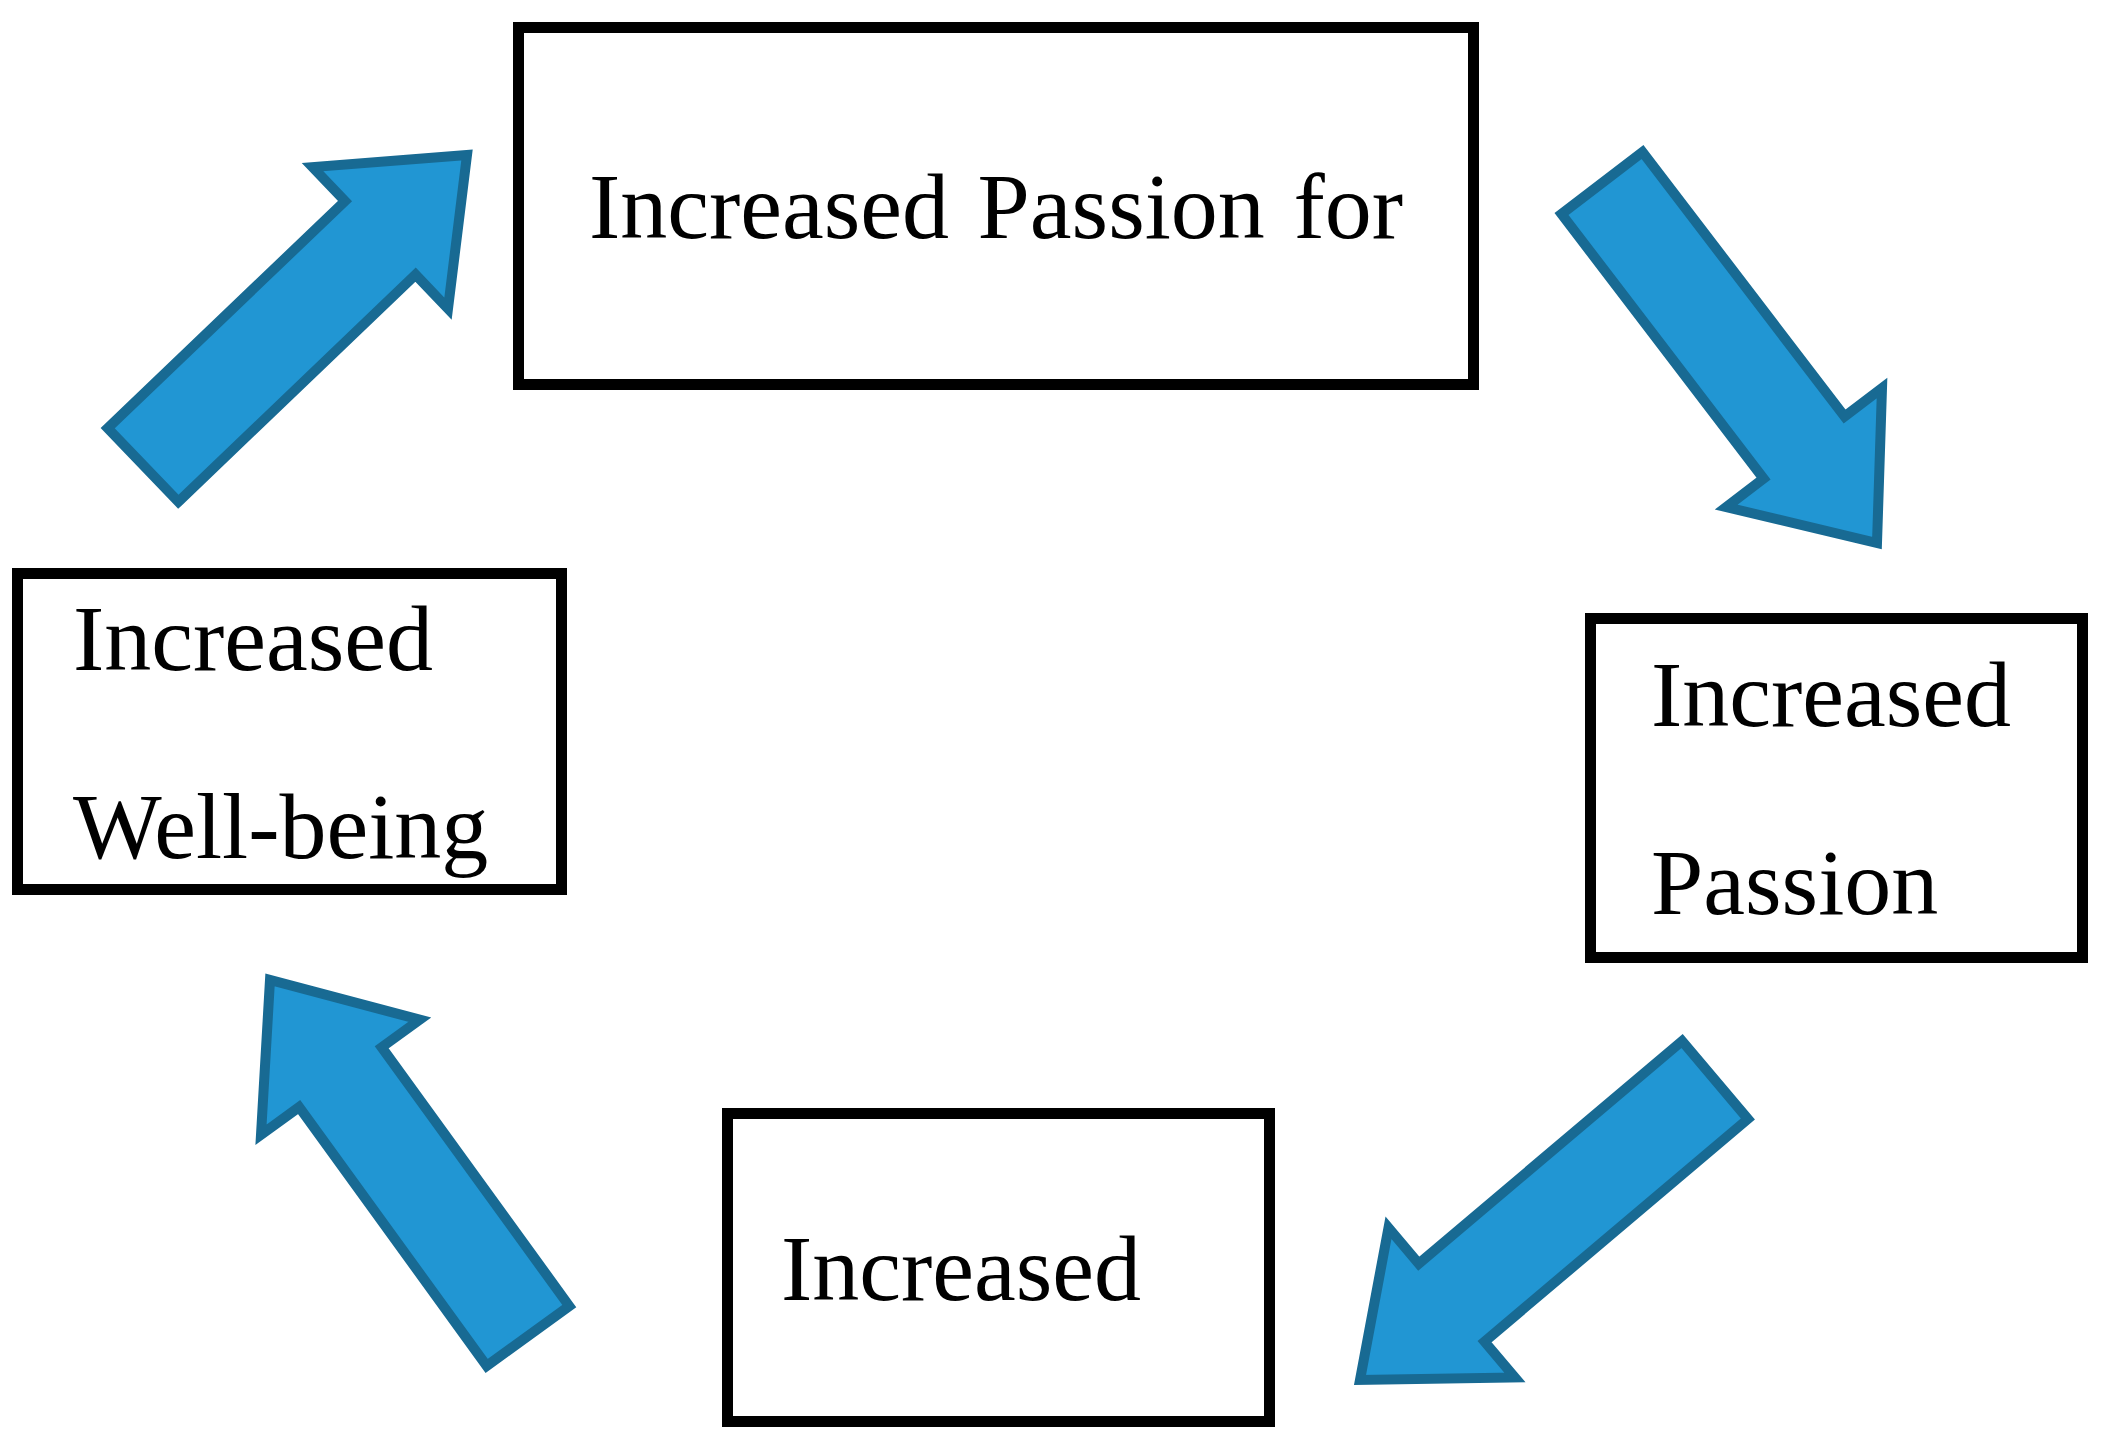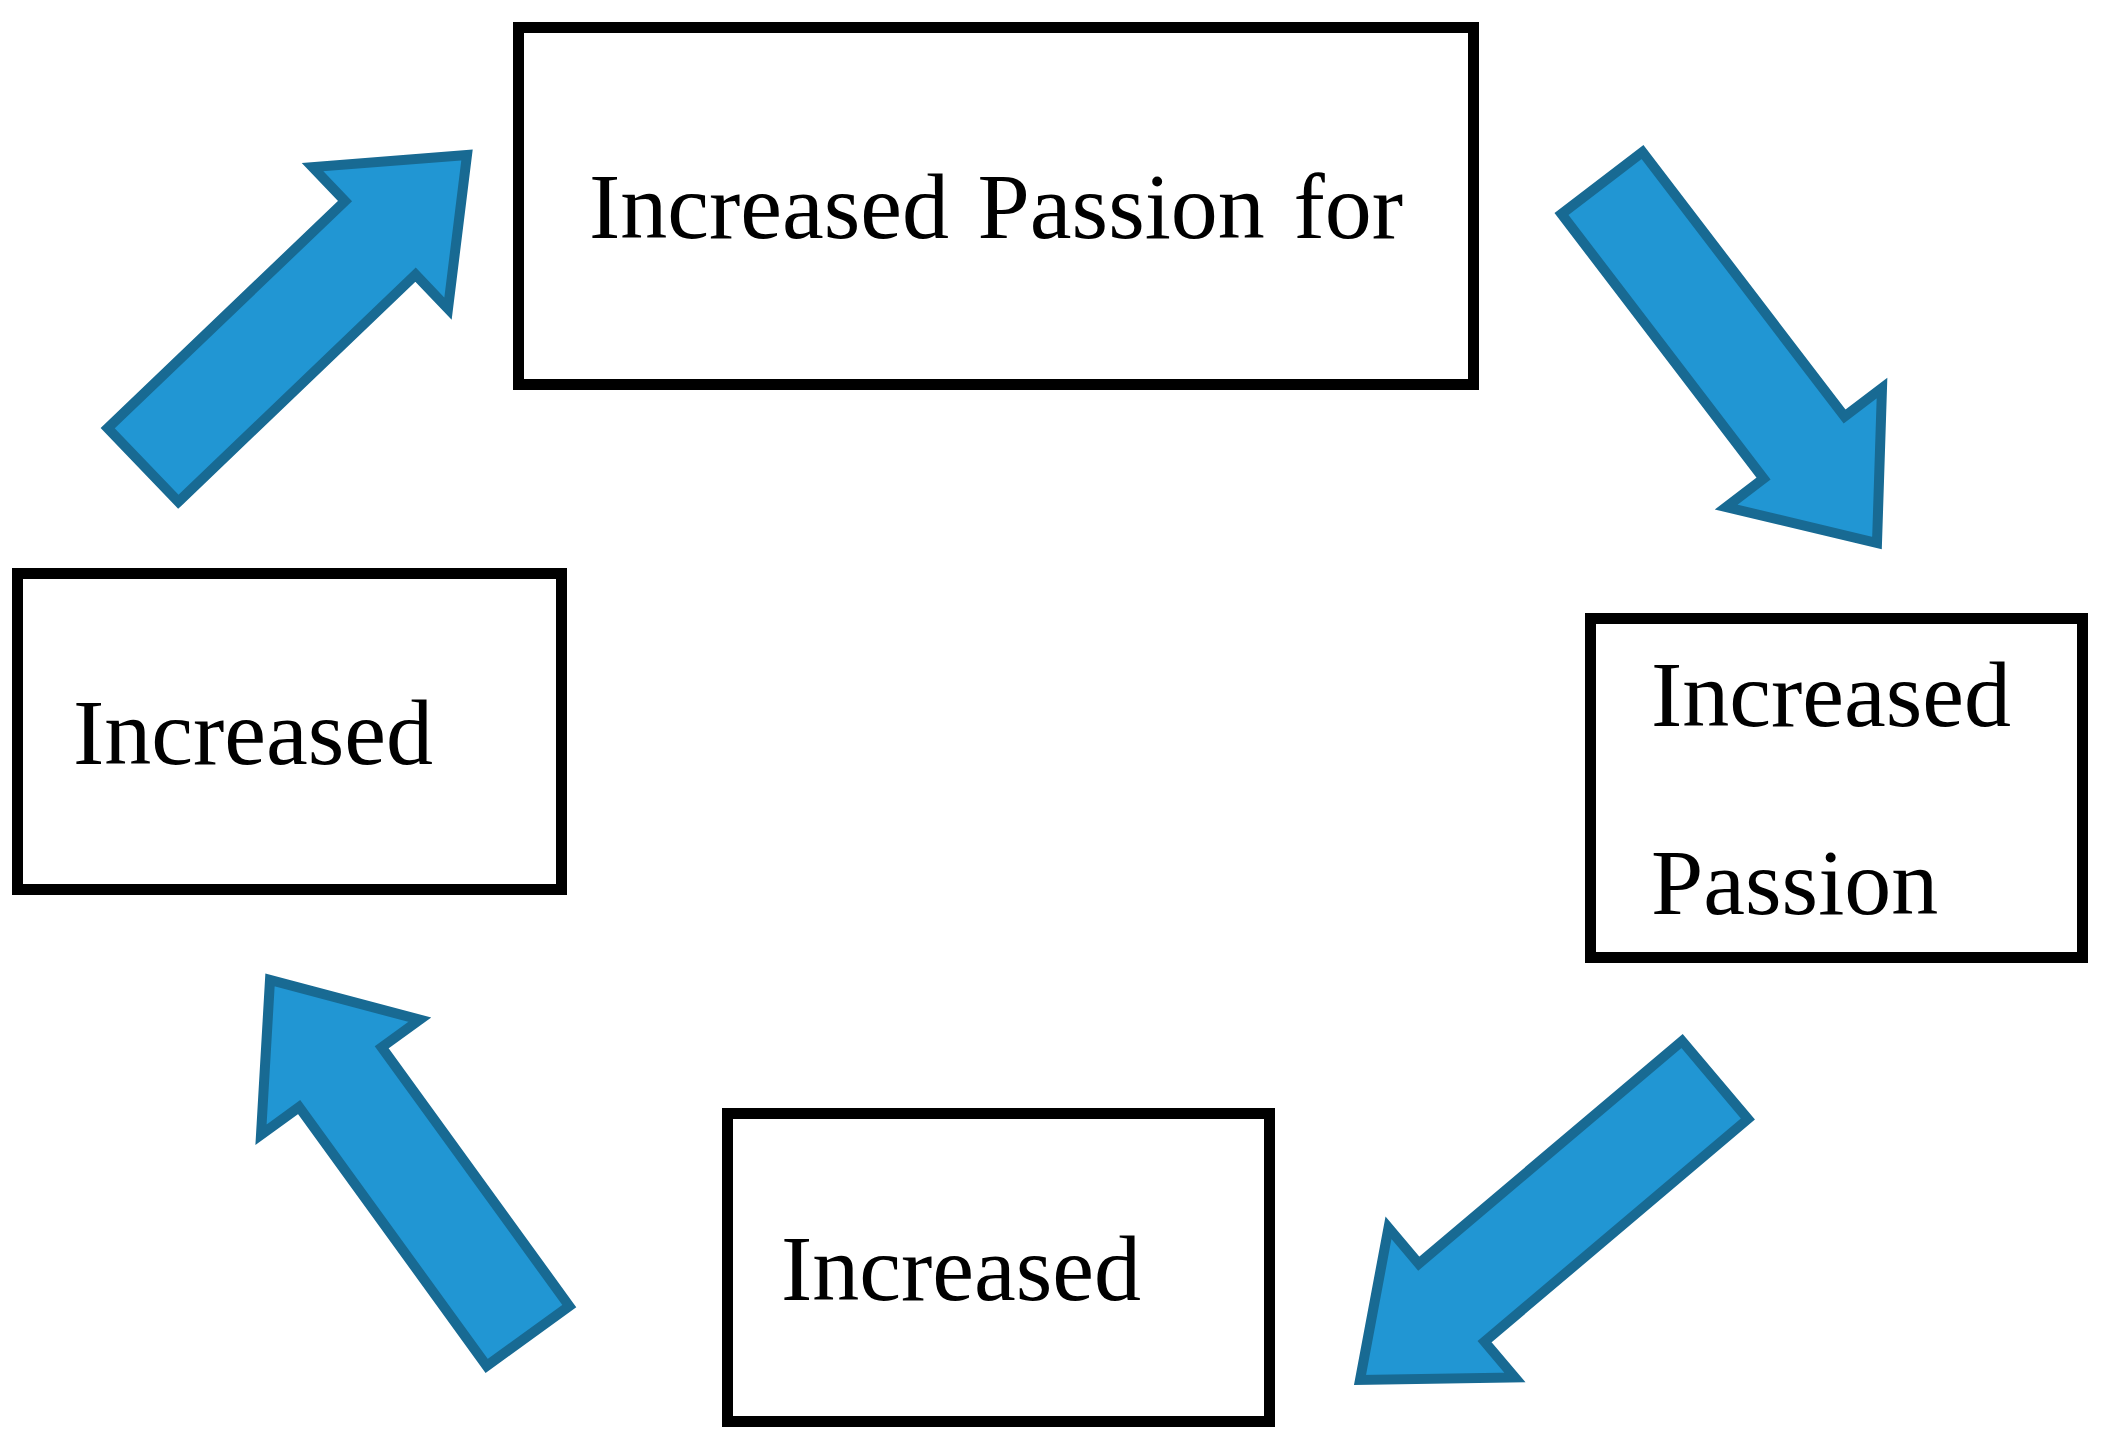--- a/index.html
+++ b/index.html
@@ -75,15 +75,16 @@
     <div class="node-line">Increased</div>
     <div class="node-line">Passion</div>
   </div>
 
   <div class="node-box box-relation">
     <div class="node-line">Increased</div>
   </div>
 
   <div class="node-box box-wellbeing">
     <div class="node-line">Increased</div>
+    <div class="node-line">Well-being</div>
   </div>
 
 </div>
 
 </body></html>

